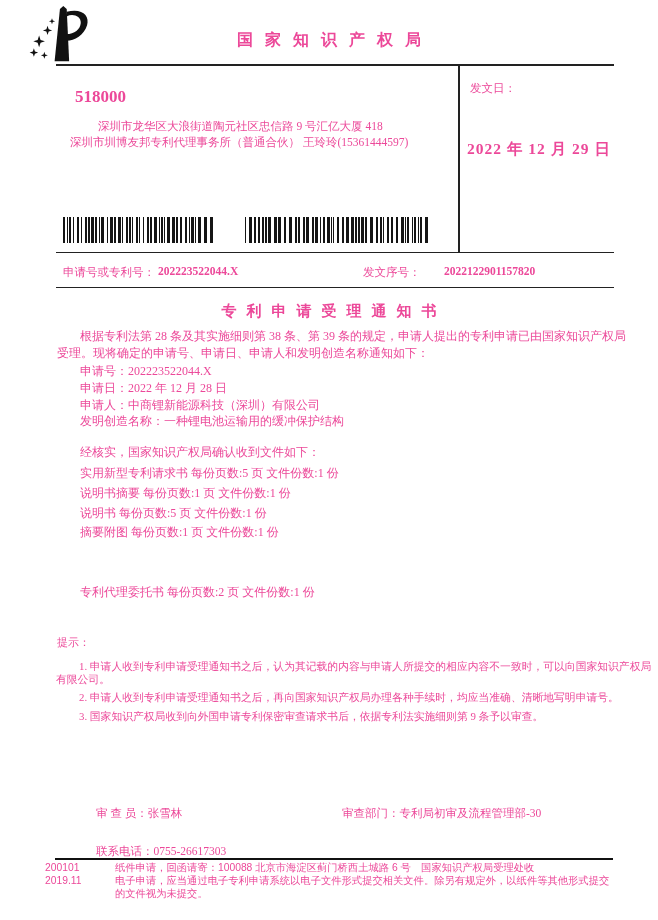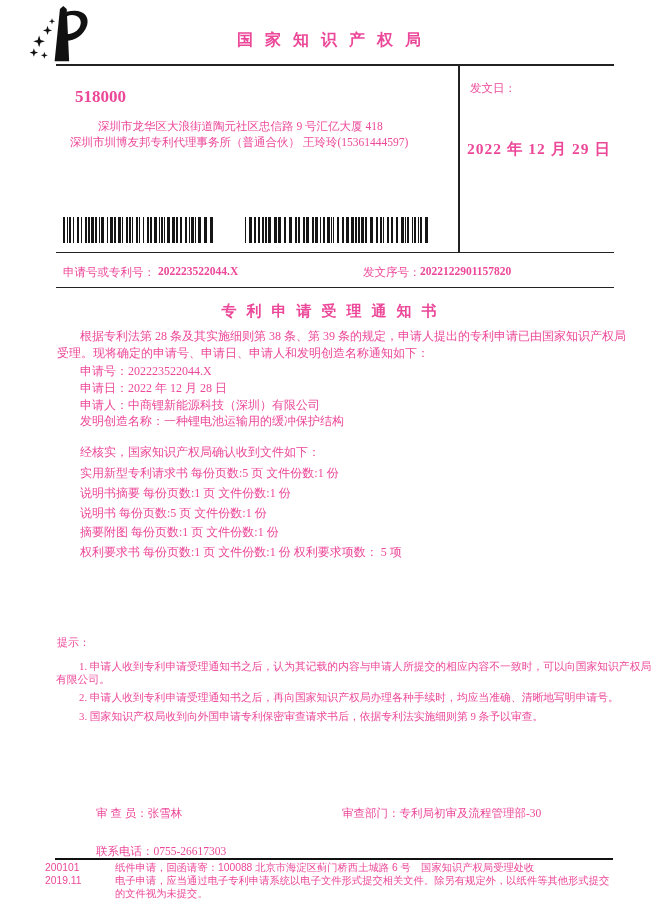--- a/index.html
+++ b/index.html
@@ -21,21 +21,21 @@
   .addr2{top:135px;left:70px;font-size:11.5px;}
   .issue-label{top:81px;left:470px;font-size:11.5px;}
   .issue-date{top:139px;left:467px;font-size:15.5px;letter-spacing:1px;}
   
   .barcode{position:absolute;top:217px;height:26px;overflow:hidden;}
   .barcode i{position:absolute;top:0;bottom:0;background:#151515;}
   .bc1{left:63px;width:154px;}
   .bc2{left:245px;width:183px;}
   
   .numrow{top:265px;font-size:11.5px;}
-  .nr-l1{left:63px;} .nr-v1{left:158px;} .nr-l2{left:363px;} .nr-v2{left:420px;}
+  .nr-l1{left:63px;} .nr-v1{left:158px;} .nr-l2{left:363px;} .nr-v2{left:444px;}
   
   .notice-title{top:302px;left:0;right:0;text-align:center;font-size:15px;font-weight:700;
                 letter-spacing:10px;text-indent:10px;}
   .body-line{font-size:12px;}
   .p1l1{top:328px;left:80px;}
   .p1l2{top:345px;left:57px;}
   .d0{top:363px;left:80px;} .d1{top:380px;left:80px;}
   .d2{top:397px;left:80px;} .d3{top:413px;left:80px;}
   .r0{top:444px;left:80px;} .r1{top:465px;left:80px;} .r2{top:485px;left:80px;}
   .r3{top:505px;left:80px;} .r4{top:524px;left:80px;} .r5{top:544px;left:80px;}
@@ -189,21 +189,21 @@
   <div class="abs body-line d0">申请号：202223522044.X</div>
   <div class="abs body-line d1">申请日：2022 年 12 月 28 日</div>
   <div class="abs body-line d2">申请人：中商锂新能源科技（深圳）有限公司</div>
   <div class="abs body-line d3">发明创造名称：一种锂电池运输用的缓冲保护结构</div>
 
   <div class="abs body-line r0">经核实，国家知识产权局确认收到文件如下：</div>
   <div class="abs body-line r1">实用新型专利请求书 每份页数:5 页 文件份数:1 份</div>
   <div class="abs body-line r2">说明书摘要 每份页数:1 页 文件份数:1 份</div>
   <div class="abs body-line r3">说明书 每份页数:5 页 文件份数:1 份</div>
   <div class="abs body-line r4">摘要附图 每份页数:1 页 文件份数:1 份</div>
-  <div class="abs body-line r5">权利要求书 每份页数:1 页 文件份数:1 份 权利要求项数： 5 项</div>
+  <div class="abs body-line r7">专利代理委托书 每份页数:2 页 文件份数:1 份</div>
 
   <div class="abs tips-label">提示：</div>
   <div class="abs tip t0">1. 申请人收到专利申请受理通知书之后，认为其记载的内容与申请人所提交的相应内容不一致时，可以向国家知识产权局</div>
   <div class="abs tip t0b">有限公司。</div>
   <div class="abs tip t1">2. 申请人收到专利申请受理通知书之后，再向国家知识产权局办理各种手续时，均应当准确、清晰地写明申请号。</div>
   <div class="abs tip t2">3. 国家知识产权局收到向外国申请专利保密审查请求书后，依据专利法实施细则第 9 条予以审查。</div>
 
   <div class="abs signrow examiner"><span>审 查 员：</span><span>张雪林</span></div>
   <div class="abs signrow dept"><span>审查部门：</span><span>专利局初审及流程管理部-30</span></div>
   <div class="abs phone"><span>联系电话：</span><span>0755-26617303</span></div>

